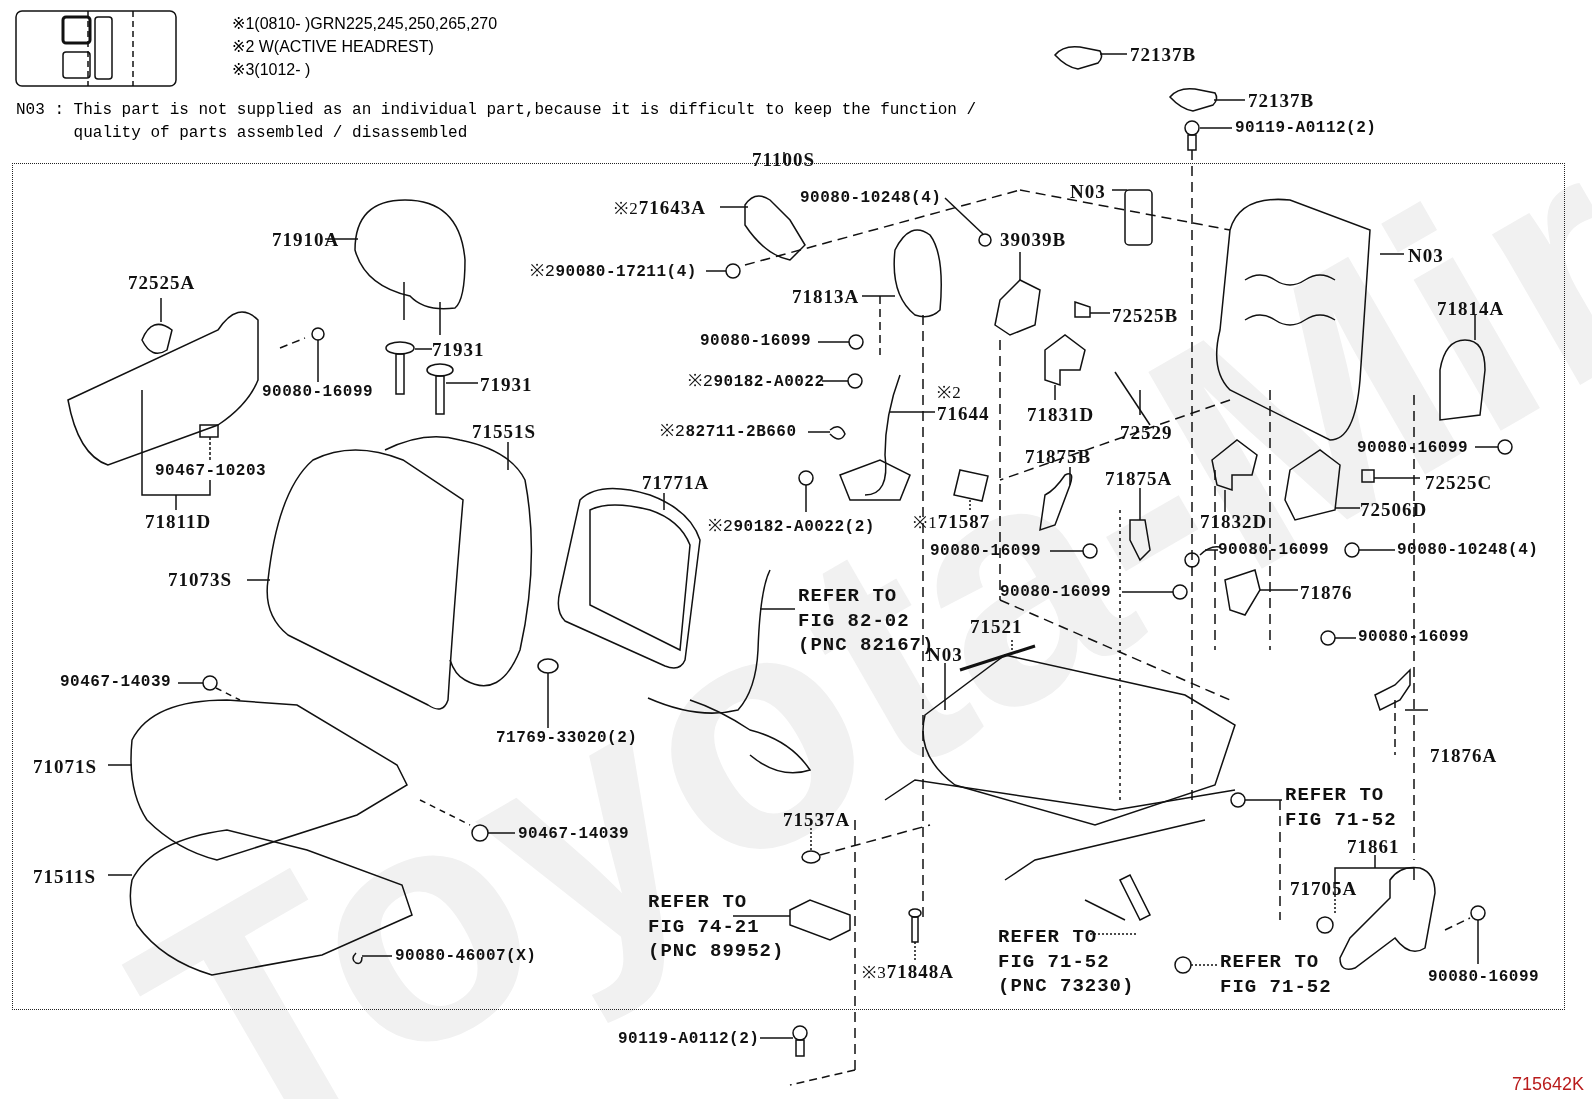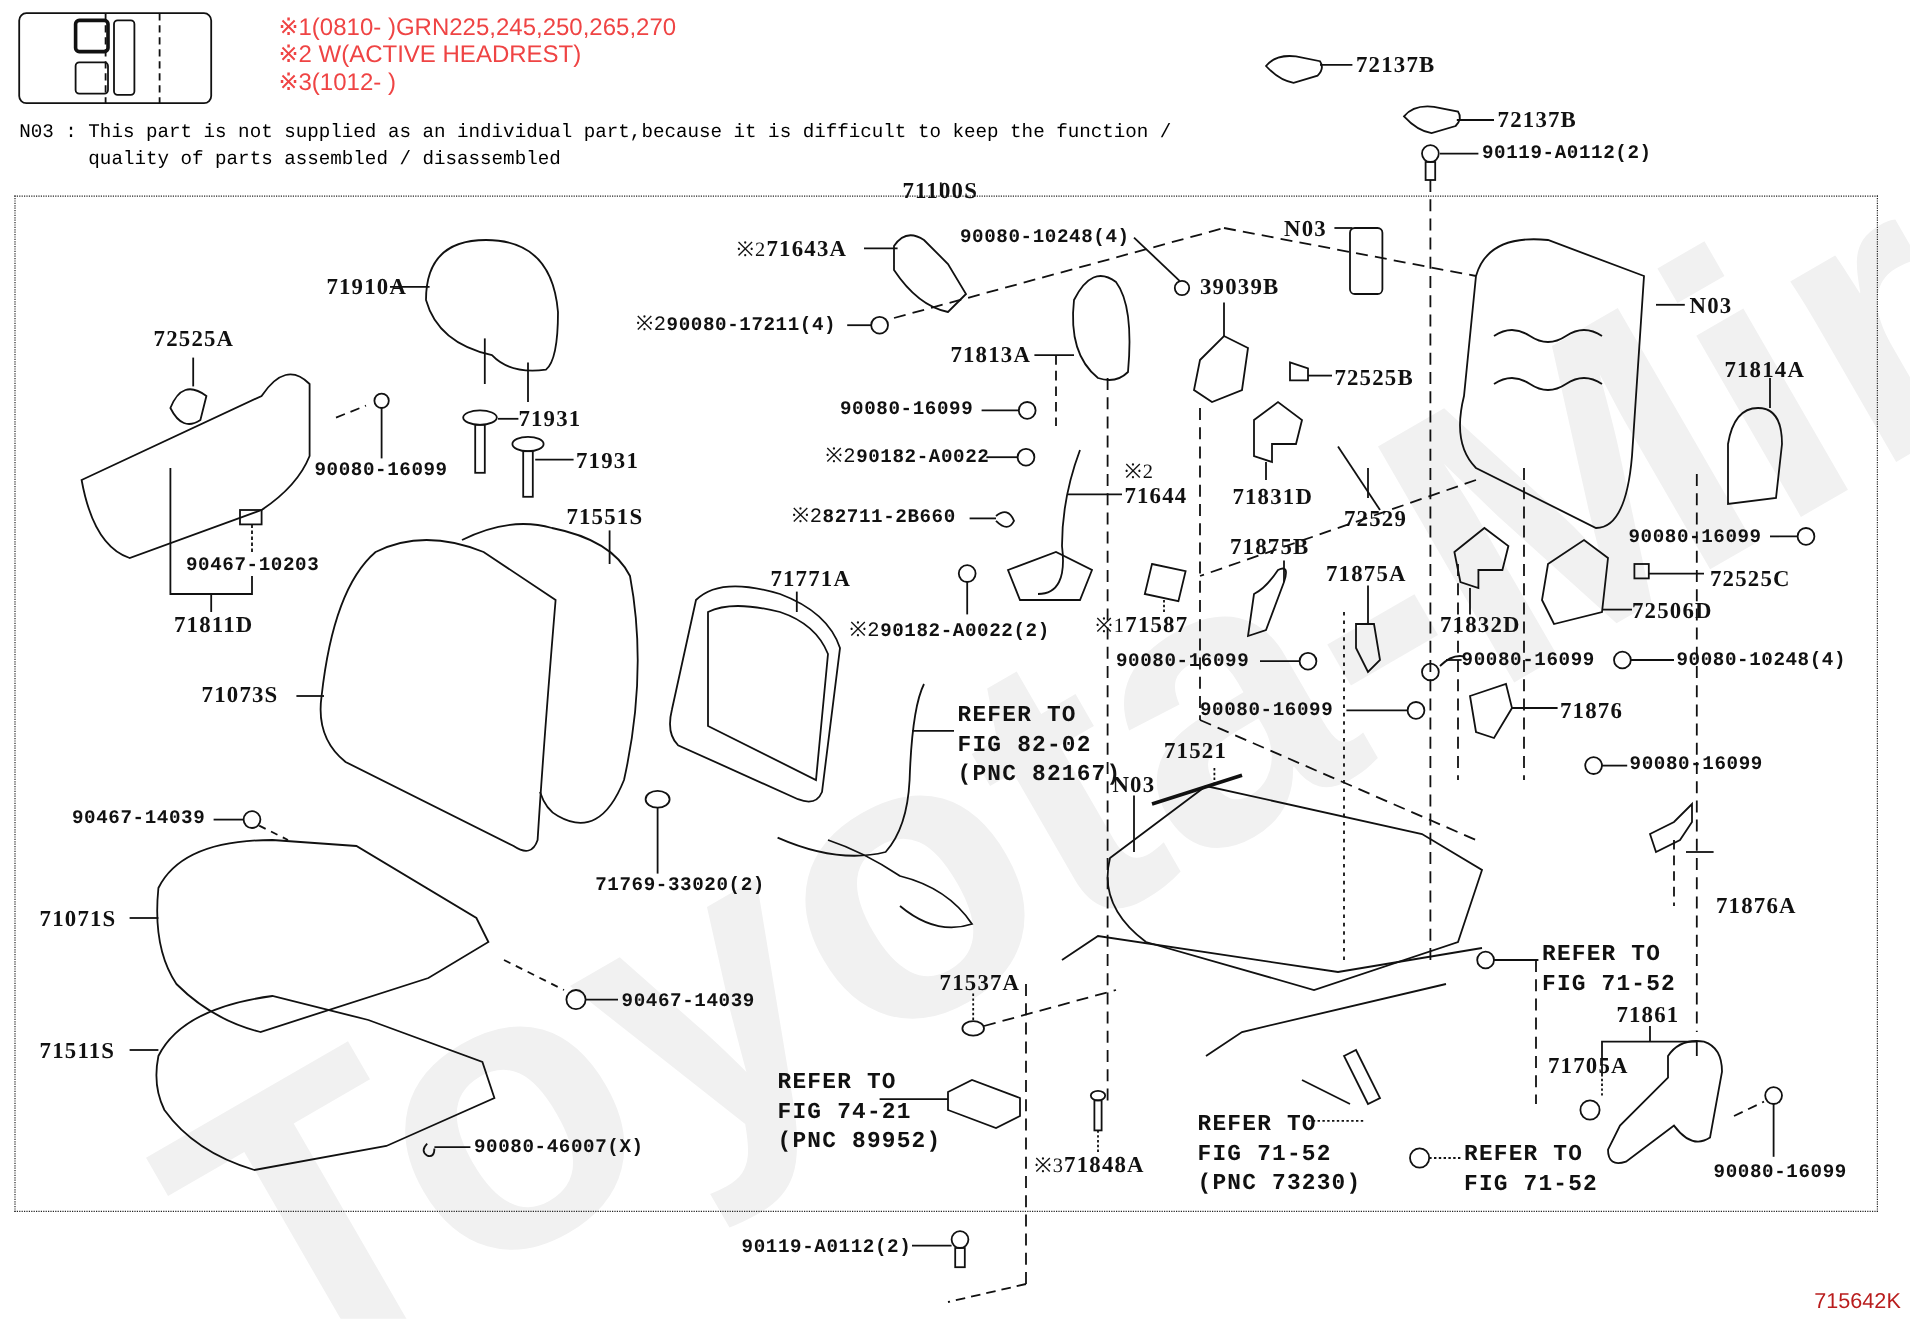--- a/index.html
+++ b/index.html
@@ -3,21 +3,21 @@
 <meta charset="utf-8">
 <style>
   html, body { margin:0; padding:0; background:#ffffff; }
   body { width:1592px; height:1099px; position:relative; overflow:hidden;
          font-family:"Liberation Mono","DejaVu Sans Mono",monospace; color:#111; }
   .lbl { position:absolute; font-family:"Liberation Serif","DejaVu Serif",serif;
          font-weight:bold; font-size:19px; letter-spacing:1px; white-space:nowrap; color:#111; line-height:1; }
   .sm { font-size:16px; font-family:"Liberation Mono","DejaVu Sans Mono",monospace; font-weight:bold; letter-spacing:0.5px; }
   .ref { font-size:19px; font-family:"Liberation Mono","DejaVu Sans Mono",monospace; font-weight:bold; letter-spacing:1px; line-height:1.3; }
   .note { position:absolute; font-family:"Liberation Mono","DejaVu Sans Mono",monospace; font-size:16px; white-space:nowrap; color:#000000; }
-  .legend { position:absolute; font-family:"Liberation Sans","DejaVu Sans",sans-serif; font-size:20px; line-height:23px; color:#ef4444; white-space:nowrap;}
+  .legend { position:absolute; font-family:"Liberation Sans","DejaVu Sans",sans-serif; font-size:16px; line-height:23px; color:#000000; white-space:nowrap;}
   .ref-line { display:block; }
   .mark { font-weight:normal; font-size:17px; }
   #frame { position:absolute; left:12px; top:163px; width:1553px; height:847px; border:1px dotted #222; box-sizing:border-box; }
   svg#art { position:absolute; left:0; top:0; }
   .watermark { position:absolute; left:80px; top:120px; font-family:"Liberation Sans",sans-serif; font-size:330px; font-weight:bold;
                color:#f1f1f1; transform:rotate(-30deg); transform-origin:left top; white-space:nowrap; pointer-events:none; top:900px; }
   .code { position:absolute; right:8px; bottom:4px; font-family:"Liberation Sans","DejaVu Sans",sans-serif; font-size:18px; color:#b91c1c; }
 </style>
 </head>
 <body>

